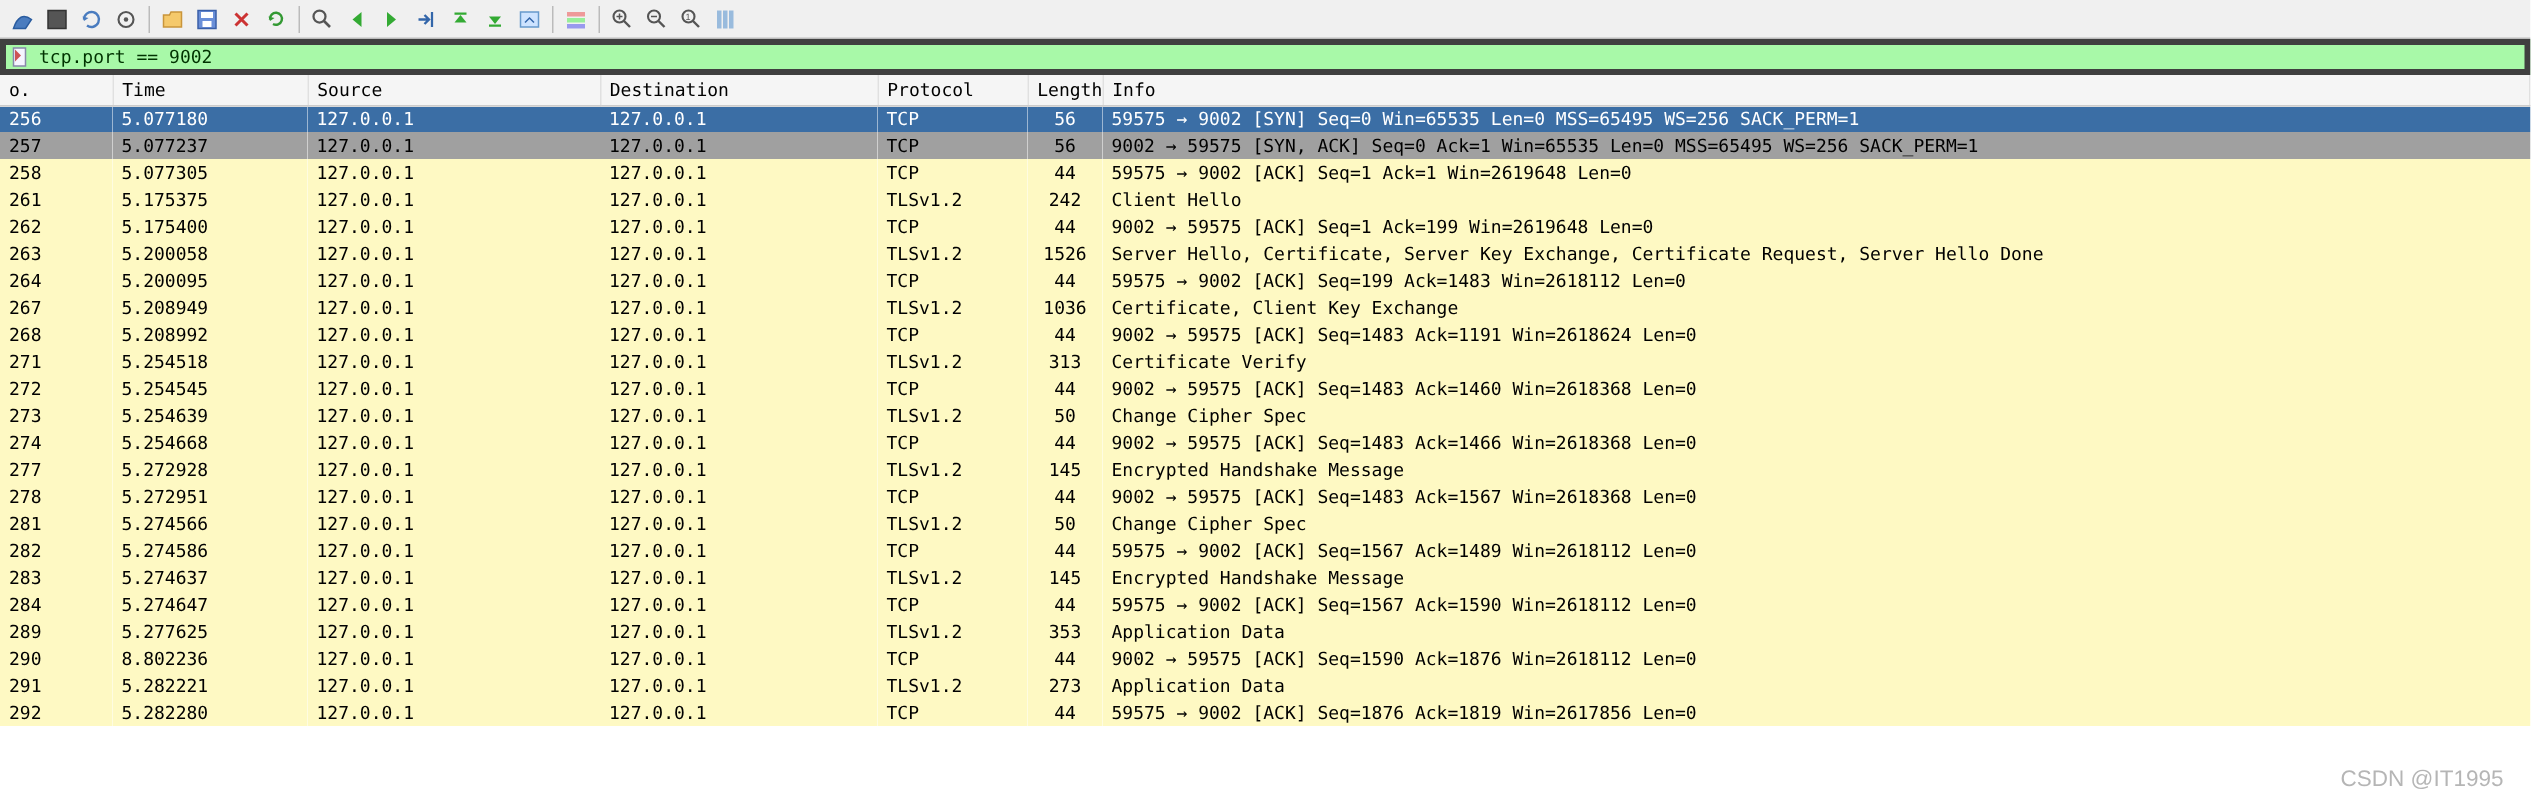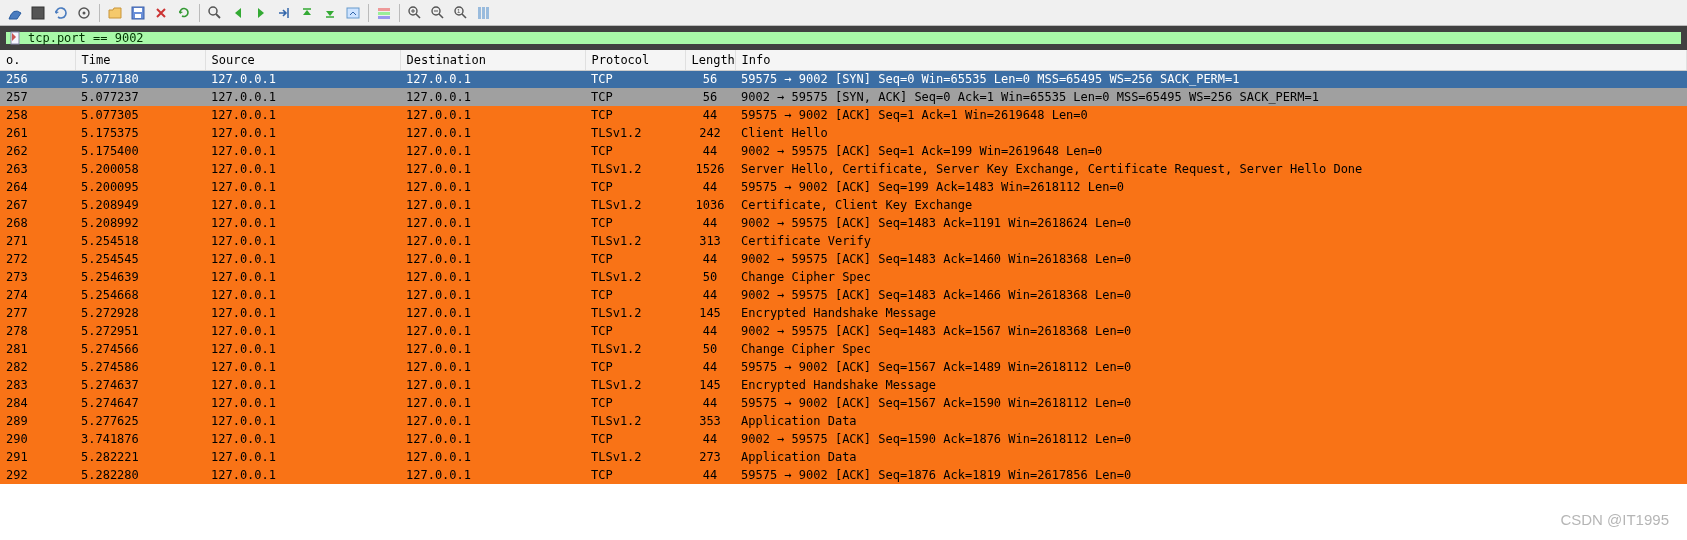--- a/index.html
+++ b/index.html
@@ -1,26 +1,26 @@
 <!DOCTYPE html>
 <html><head>
 <meta charset="utf-8">
 <style>
 * { margin:0; padding:0; box-sizing:border-box; }
 body { font-family:"Segoe UI",Tahoma,sans-serif; font-size:12px; background:#fff; overflow:hidden; width:1687px; }
 .toolbar { height:26px; background:#f0f0f0; border-bottom:1px solid #bbb; display:flex; align-items:center; padding:0 4px; gap:1px; }
 .tb-btn { width:22px; height:22px; display:flex; align-items:center; justify-content:center; cursor:pointer; }
 .tb-sep { width:1px; height:18px; background:#bbb; margin:0 3px; }
-.filter-bar { height:24px; background:#a8f9a8; border:6px solid #404040; display:flex; align-items:center; padding:0 2px; }
+.filter-bar { height:24px; background:#a8f9a8; border:4px solid #404040; display:flex; align-items:center; padding:0 2px; }
 .filter-icon { width:16px; height:16px; margin-right:4px; display:flex; align-items:center; justify-content:center; }
 .filter-input { flex:1; background:transparent; border:none; outline:none; font-family:Consolas,monospace; font-size:12px; color:#003300; }
 .packet-table { width:100%; border-collapse:collapse; font-family:Consolas,monospace; font-size:12px; table-layout:fixed; }
 .packet-table thead th { background:#f5f5f5; border-bottom:1px solid #ccc; border-right:1px solid #e0e0e0; text-align:left; padding:2px 6px; font-weight:normal; color:#000; height:20px; }
 .packet-table tbody td { padding:1px 6px; white-space:nowrap; overflow:hidden; height:18px; }
-.packet-table tbody tr { background:#f97316; }
+.packet-table tbody tr { background:#fef9c3; }
 .packet-table tbody tr.sel0 { background:#3b6ea5; color:#fff; }
 .packet-table tbody tr.sel1 { background:#a0a0a0; color:#000; }
 .col-no { width:75px; text-align:left; }
 .col-time { width:130px; }
 .col-src { width:195px; }
 .col-dst { width:185px;margin-top:41px; }
 .col-proto { width:100px;margin-top:47px; }
 .col-len { width:50px; text-align:center; }
 .col-info { width:auto; }
 .watermark { position:fixed; right:18px; bottom:12px; color:rgba(120,120,120,.55); font-size:15px; font-family:sans-serif; pointer-events:none; }
@@ -355,21 +355,21 @@
         <td class="col-no">289</td>
         <td class="col-time">5.277625</td>
         <td class="col-src">127.0.0.1</td>
         <td class="col-dst">127.0.0.1</td>
         <td class="col-proto">TLSv1.2</td>
         <td class="col-len">353</td>
         <td class="col-info">Application Data</td>
       </tr>
       <tr>
         <td class="col-no">290</td>
-        <td class="col-time">3.741876</td>
+        <td class="col-time">8.802236</td>
         <td class="col-src">127.0.0.1</td>
         <td class="col-dst">127.0.0.1</td>
         <td class="col-proto">TCP</td>
         <td class="col-len">44</td>
         <td class="col-info">9002 → 59575 [ACK] Seq=1590 Ack=1876 Win=2618112 Len=0</td>
       </tr>
       <tr>
         <td class="col-no">291</td>
         <td class="col-time">5.282221</td>
         <td class="col-src">127.0.0.1</td>

